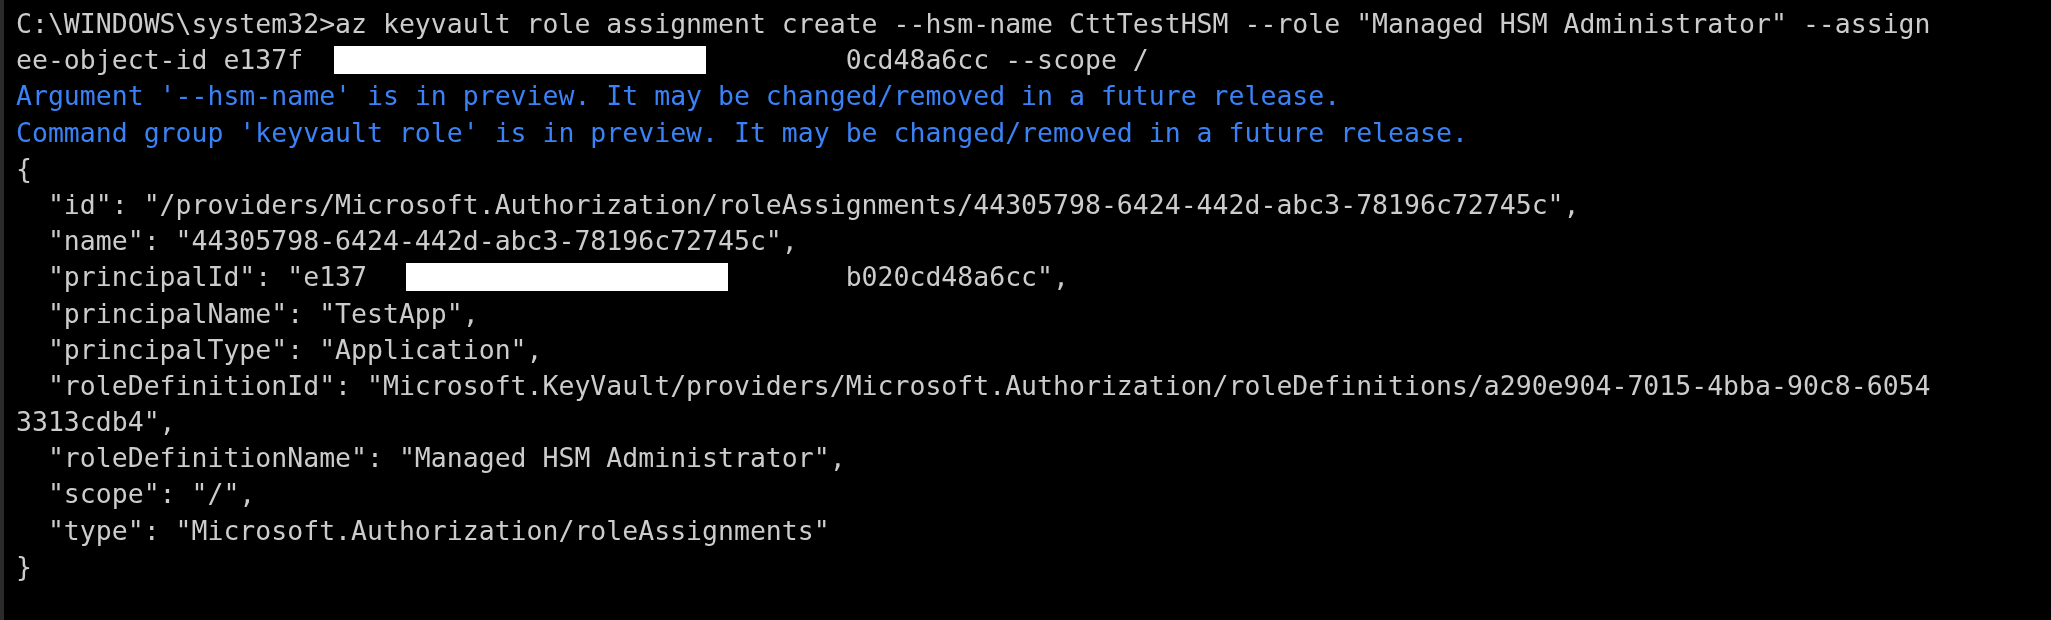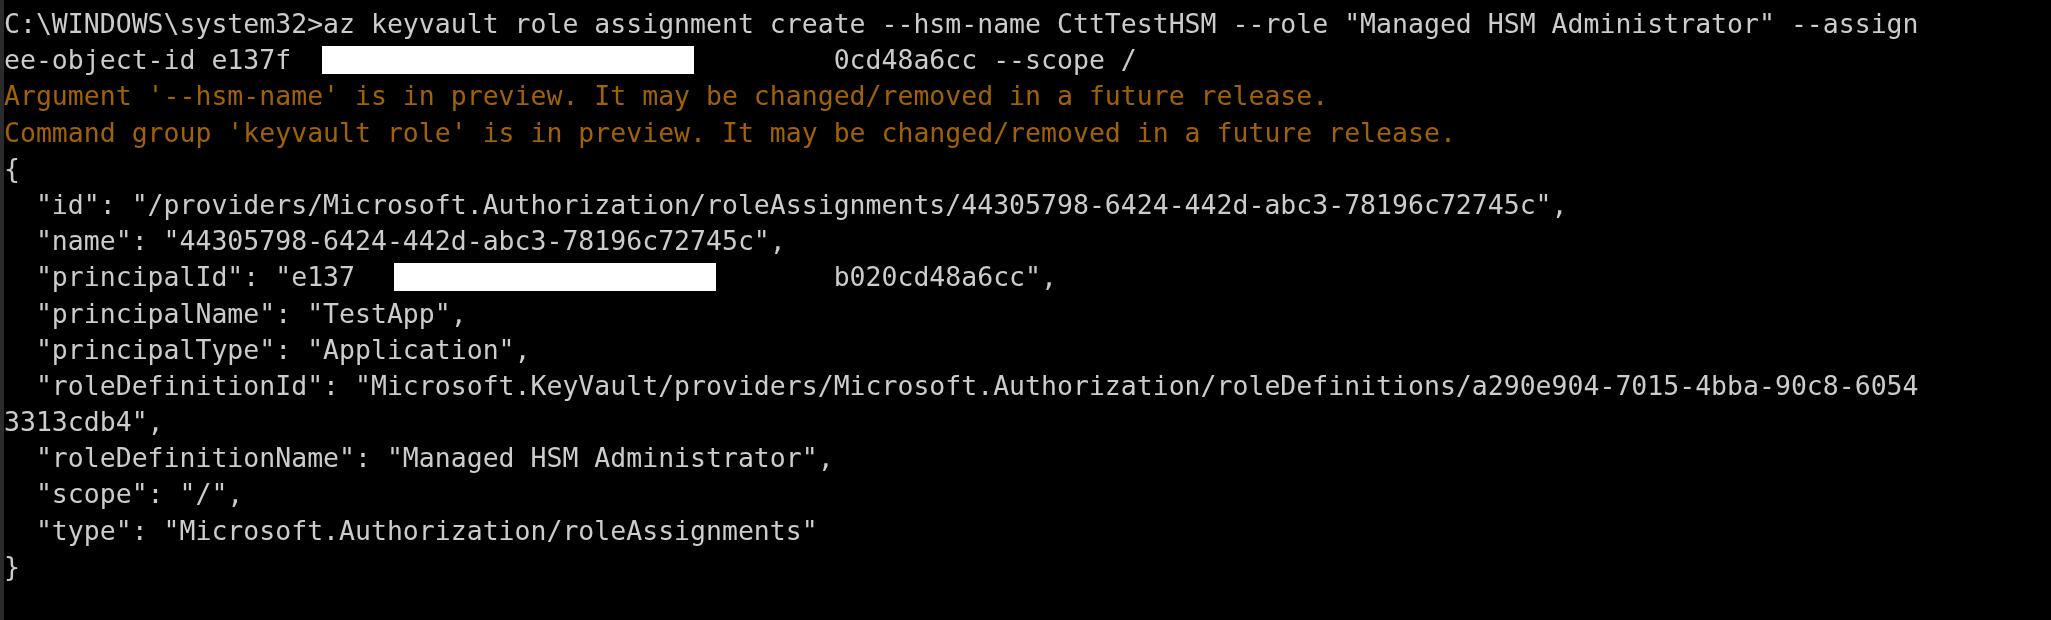--- a/index.html
+++ b/index.html
@@ -29,31 +29,31 @@
     height: 100%;
     background: #2b2b2b;
     z-index: 5;
     pointer-events: none;
   }
   #screen {
     position: absolute;
     left: 0;
     top: 6px;
     width: 2051px;
-    padding-left: 4px;
+    padding-left: 16px;
     box-sizing: border-box;
     white-space: pre;
   }
   .line {
     height: 36.2px;
     white-space: pre;
     position: relative;
   }
   .fg-default { color: #cccccc; }
-  .fg-cyan    { color: #a16207; }
+  .fg-cyan    { color: #3b82f6; }
   .redaction {
     position: absolute;
     background: #ffffff;
     z-index: 3;
   }
 </style>
 </head>
 <body>
 
 <div id="terminal">

